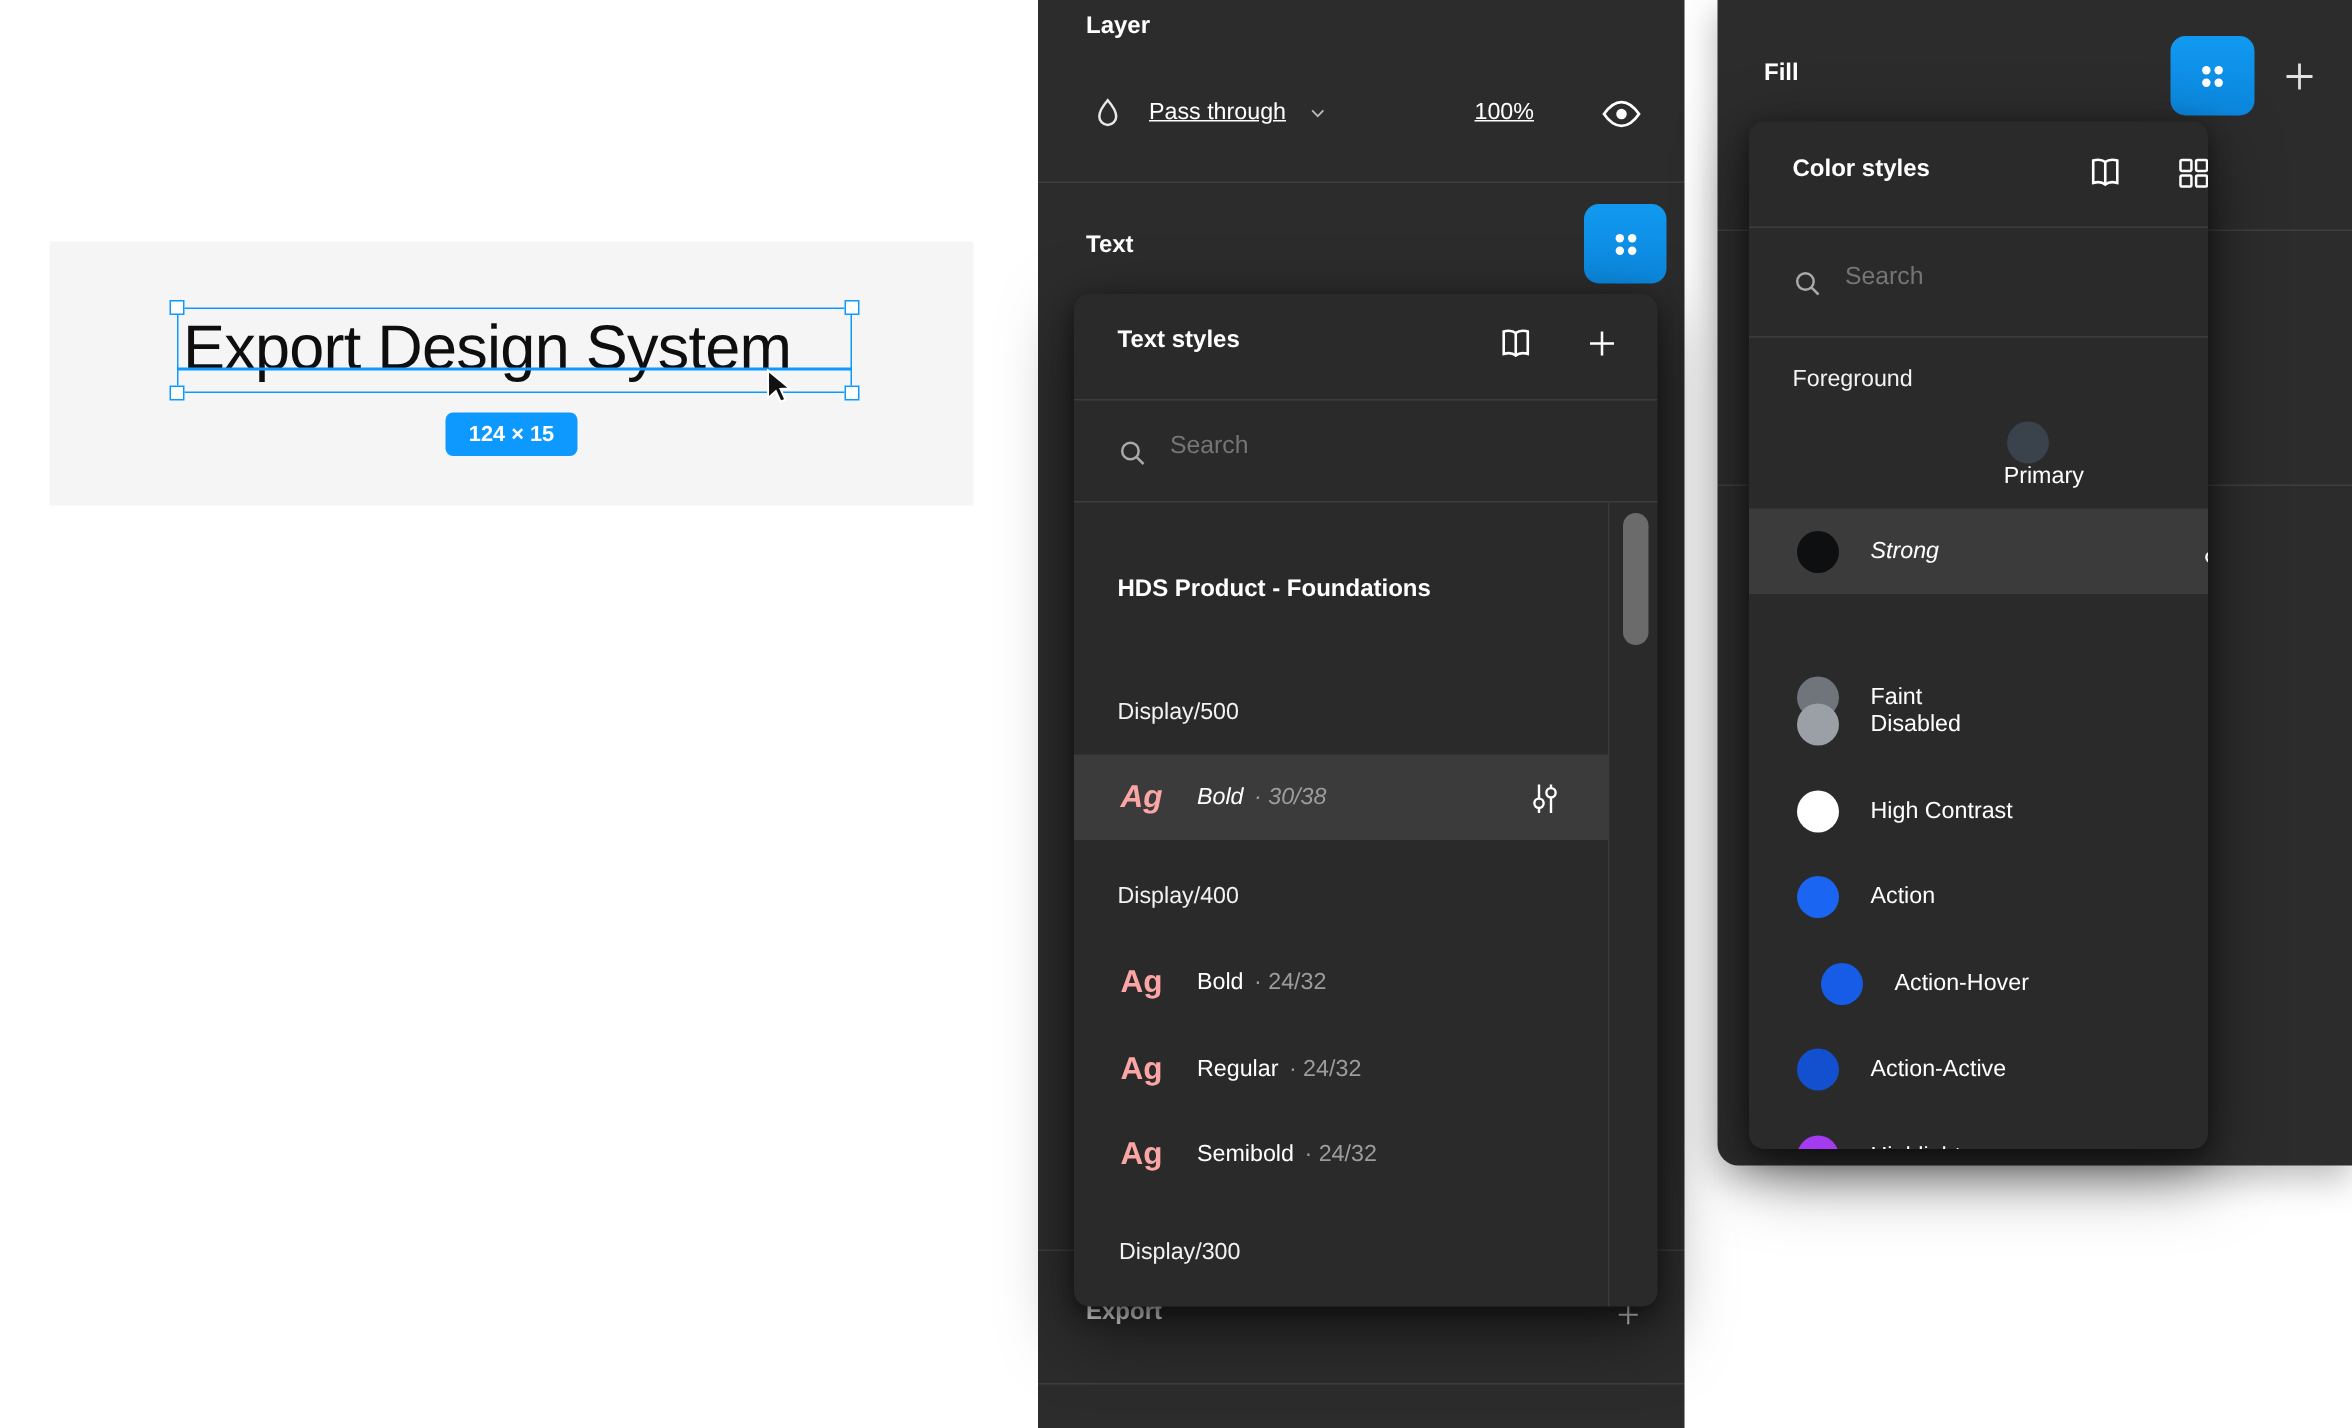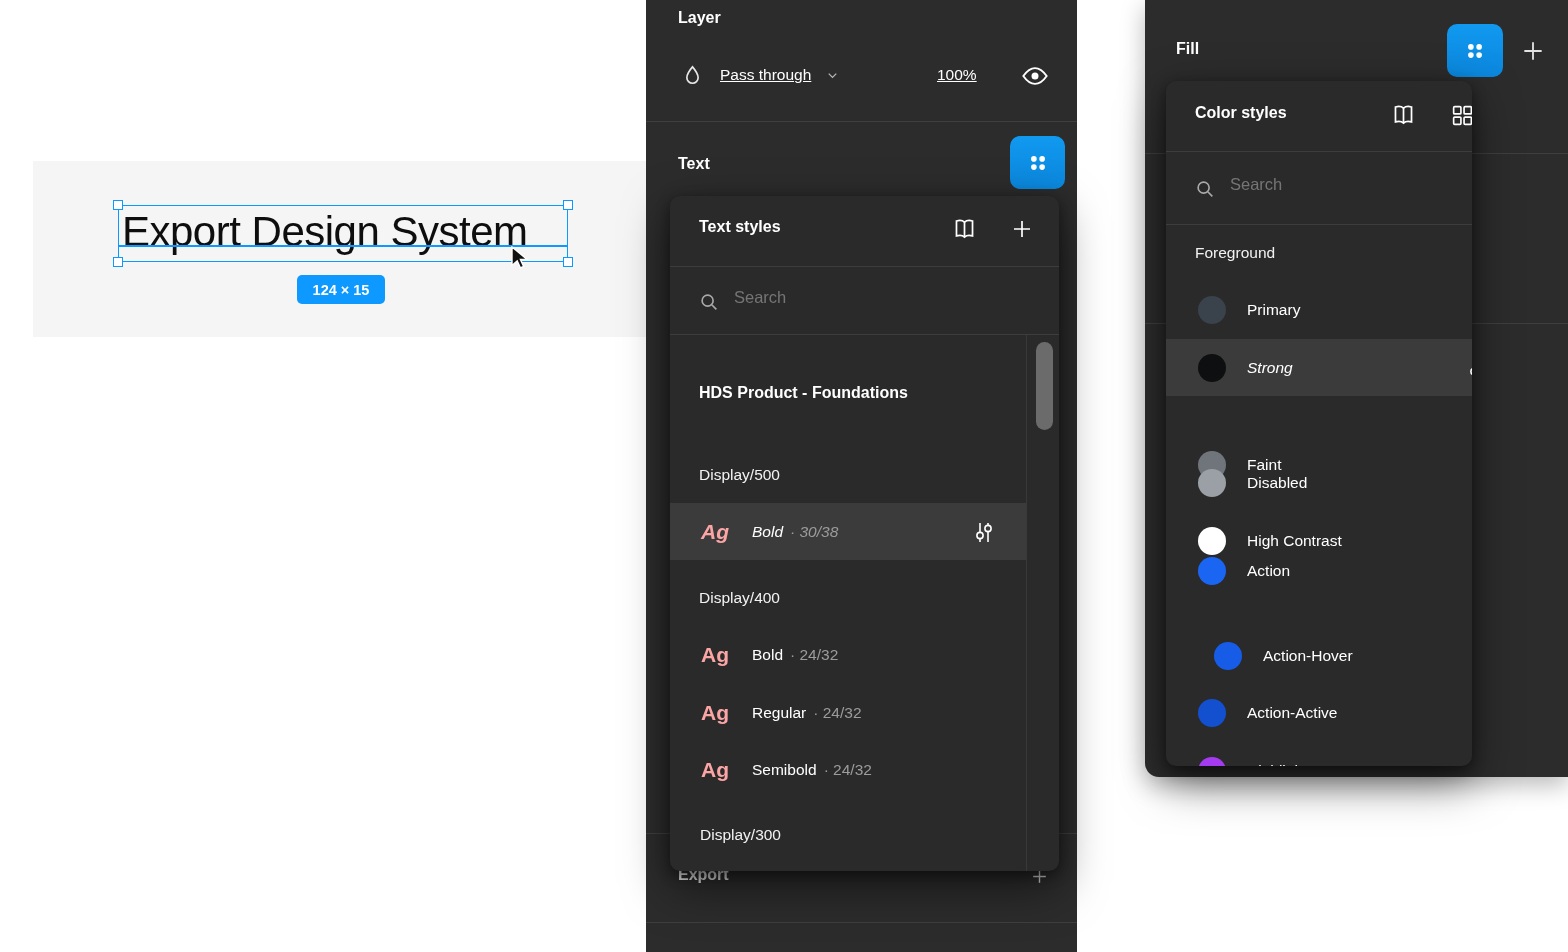--- a/index.html
+++ b/index.html
@@ -11,21 +11,21 @@
   .canvas { left:33px; top:161px; width:616px; height:176px; background:#f5f5f5; }
   .canvas-text { left:89px; top:50px; font-size:42px; letter-spacing:-0.5px; color:#0e0e0e; line-height:1; white-space:nowrap; }
   .sel-rect { left:85px; top:44px; width:450px; height:57px; border:1.5px solid #0d99ff; }
   .baseline { left:85px; top:84px; width:450px; height:1.5px; background:#0d99ff; }
   .handle { width:10px; height:10px; background:#ffffff; border:1.5px solid #0d99ff; }
   .size-badge { left:264px; top:114px; width:88px; height:29px; background:#0d99ff; border-radius:5px;
                 color:#fff; font-weight:bold; font-size:14.5px; display:flex; align-items:center; justify-content:center; }
 
   
   .panel { background:#2c2c2c; color:#fff; }
-  .panel-mid { left:646px; top:0; width:431px; height:952px; }
+  .panel-mid { left:692px; top:0; width:431px; height:952px; }
   .panel-right { left:1145px; top:0; width:423px; height:777px; border-radius:0 0 0 14px; box-shadow:0 8px 24px rgba(0,0,0,.28); }
   .sec-title { font-size:16px; font-weight:bold; color:#ffffff; }
   .divider { height:1px; background:rgba(255,255,255,.09); left:0; right:0; }
   .ui-label { font-size:15.5px; color:#ffffff;text-decoration:underline; }
   .styles-btn { width:55px; height:53px; background:linear-gradient(#1199f0,#0b87dd); border-radius:10px;
                 display:flex; align-items:center; justify-content:center; border:none; cursor:pointer; }
   .icon-btn { background:none; border:none; color:#e4e4e4; display:flex; align-items:center; justify-content:center; cursor:pointer; }
 
   
   .popup { background:#2a2a2b; border-radius:10px; overflow:hidden;
@@ -217,21 +217,21 @@
         <circle cx="10.5" cy="10.5" r="6" fill="none" stroke="#a9a9a9" stroke-width="1.8"></circle>
         <path d="M15 15 L20 20" stroke="#a9a9a9" stroke-width="1.8"></path>
       </svg>
       <input class="abs search-text" style="left: 64px; top: 94px;" placeholder="Search">
       <div class="abs divider" style="top:143px;"></div>
       <div class="abs gutter-line" style="left:361px;top:144px;height:541px;"></div>
 
       <div class="abs row" style="top:143px;width:361px;padding-left:29px;">
         <span class="g-label">Foreground</span>
       </div>
-      <div class="abs row" style="top:200px;width:361px;padding-left:32px;">
+      <div class="abs row" style="top:200px;width:361px;padding-left:32px;flex-direction:column;">
         <span class="swatch" style="background-color: rgb(58, 66, 76);"></span>
         <span class="st-name">Primary</span>
       </div>
       <div class="abs row hl" style="top:258px;width:361px;padding-left:32px;">
         <span class="swatch" style="background-color: rgb(14, 15, 17);"></span>
         <span class="st-name">Strong</span>
         <button class="abs icon-btn" style="left:298px;top:16px;width:28px;height:26px;">
           <svg width="24" height="25" viewBox="0 0 24 24">
             <path d="M8 2.5 V21.5 M16 2.5 V21.5" stroke="#fff" stroke-width="1.6"></path>
             <circle cx="8" cy="15" r="3.1" fill="#3b3b3b" stroke="#fff" stroke-width="1.6"></circle>
@@ -244,21 +244,21 @@
         <span class="st-name">Faint</span>
       </div>
       <div class="abs row" style="top:373px;width:361px;padding-left:32px;">
         <span class="swatch" style="background-color: rgb(154, 160, 166);"></span>
         <span class="st-name">Disabled</span>
       </div>
       <div class="abs row" style="top:431px;width:361px;padding-left:32px;">
         <span class="swatch" style="background-color: rgb(255, 255, 255);"></span>
         <span class="st-name">High Contrast</span>
       </div>
-      <div class="abs row" style="top:461px;width:361px;padding-left:32px;">
+      <div class="abs row" style="top:488px;width:361px;padding-left:32px;">
         <span class="swatch" style="background-color: rgb(26, 102, 242);"></span>
         <span class="st-name">Action</span>
       </div>
       <div class="abs row" style="top:546px;width:361px;padding-left:32px;margin-left:16px;">
         <span class="swatch" style="background-color: rgb(23, 92, 230);"></span>
         <span class="st-name">Action-Hover</span>
       </div>
       <div class="abs row" style="top:603px;width:361px;padding-left:32px;">
         <span class="swatch" style="background-color: rgb(19, 80, 207);"></span>
         <span class="st-name">Action-Active</span>

